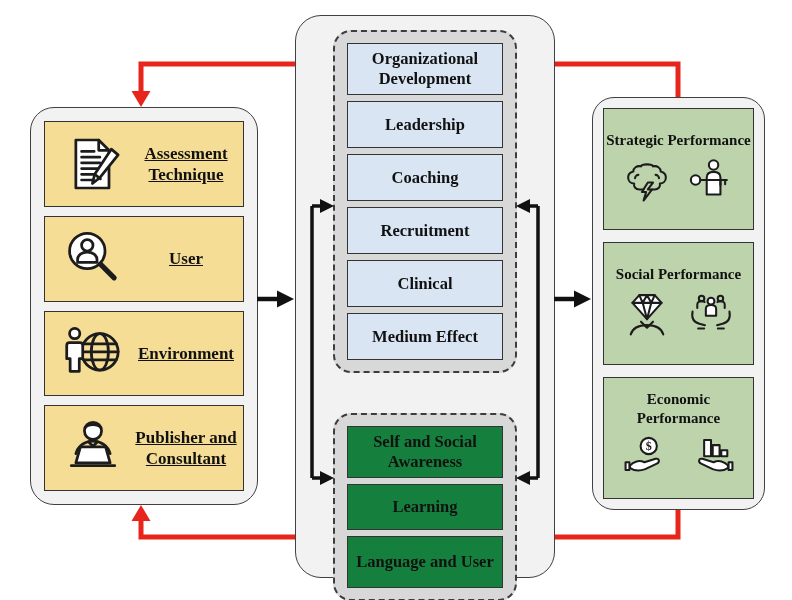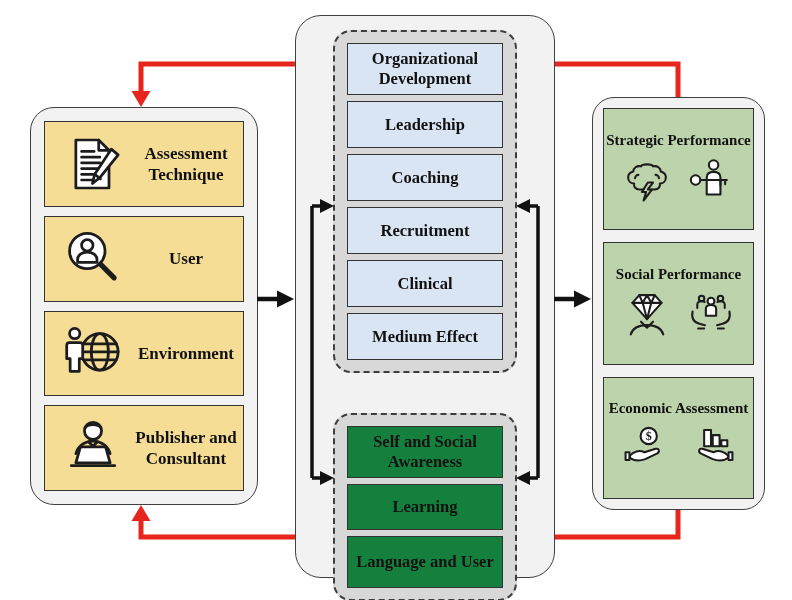--- a/index.html
+++ b/index.html
@@ -15,21 +15,21 @@
     border:1.6px solid #404040;border-radius:24px;box-sizing:border-box;
   }
   
   .panel.left{left:30px;top:107px;width:228px;height:398px;
     display:flex;flex-direction:column;gap:9px;padding:13px;}
   .ybox{
     flex:1;background:#F5DD96;border:1.6px solid #333;box-sizing:border-box;
     display:flex;align-items:center;padding:0 6px;
   }
   .ybox .icn{width:84px;display:flex;justify-content:center;align-items:center;flex:0 0 auto;}
-  .ybox .lbl{flex:1;text-align:center;font-weight:bold;font-size:17px;line-height:1.25;color:#111;}
+  .ybox .lbl{flex:1;text-align:center;font-weight:bold;font-size:17px;line-height:1.25;color:#111;text-decoration:underline;}
   
   .panel.middle{left:295px;top:15px;width:260px;height:563px;border-radius:26px;
     display:flex;flex-direction:column;justify-content:space-between;align-items:center;
     padding:14px 0 12px 0;gap:40px;}
   .dgroup{
     width:184px;background:#D8D8D8;border:2px dashed #3d3d3d;border-radius:18px;
     box-sizing:border-box;display:flex;flex-direction:column;gap:6px;padding:11px 0;
     align-items:center;
   }
   .bbox{
@@ -180,21 +180,21 @@
             <circle class="fillw" cx="28" cy="13" r="4"></circle>
             <path class="fillw" d="M22 30v-8c0-3 2.5-4.5 6-4.5s6 1.5 6 4.5v8z"></path>
             <path d="M6.5 25c-1.5 8 2 13 8 14.5l6.5 1.5"></path>
             <path d="M49.5 25c1.5 8-2 13-8 14.5l-6.5 1.5"></path>
             <path d="M13 45h7M36 45h7"></path>
           </svg>
         </span>
       </span>
     </div>
     <div class="gbox">
-      <span class="lbl">Economic Assessment</span>
+      <span class="lbl">Economic Performance</span>
       <span class="icons">
         <span>
           <svg class="ic" width="48" height="48" viewBox="0 0 56 56">
             <circle class="fillw" cx="30" cy="14" r="9.5"></circle>
             <text x="30" y="19" font-size="14" text-anchor="middle">$</text>
             <path class="fillw" d="M8 37c4-5 11-7 17-4l13-4c4-1.2 5.5 3.5 1.5 5.5L26 41c-6.5 2.5-13 2-18-1.5z"></path>
             <path class="fillw" d="M3 33h4.5v9H3z"></path>
           </svg>
         </span>
         <span>

